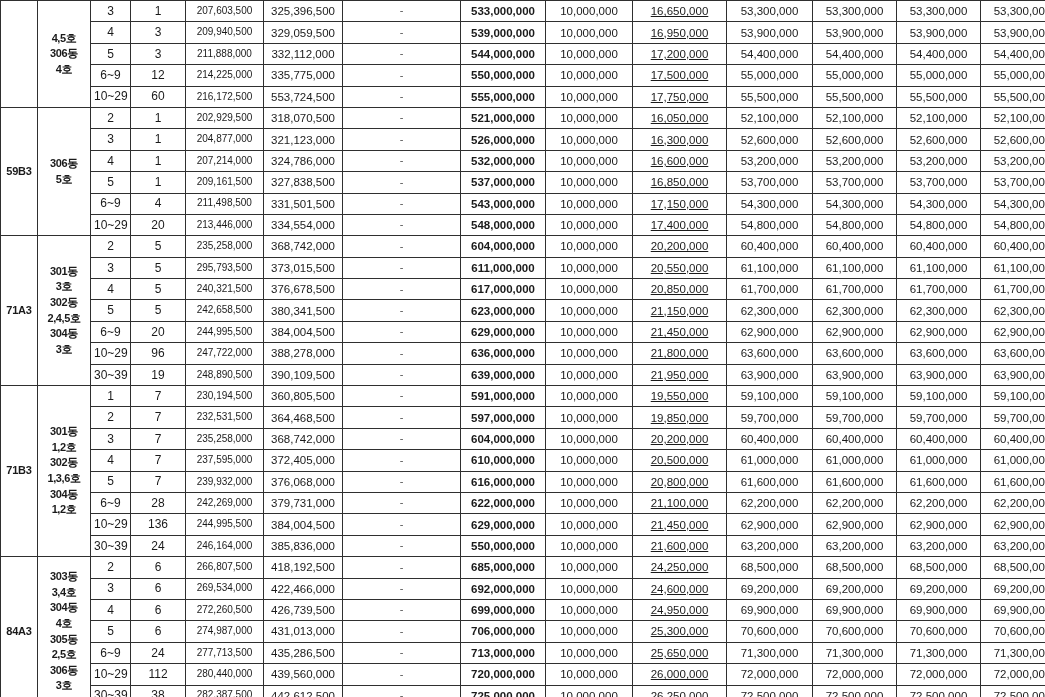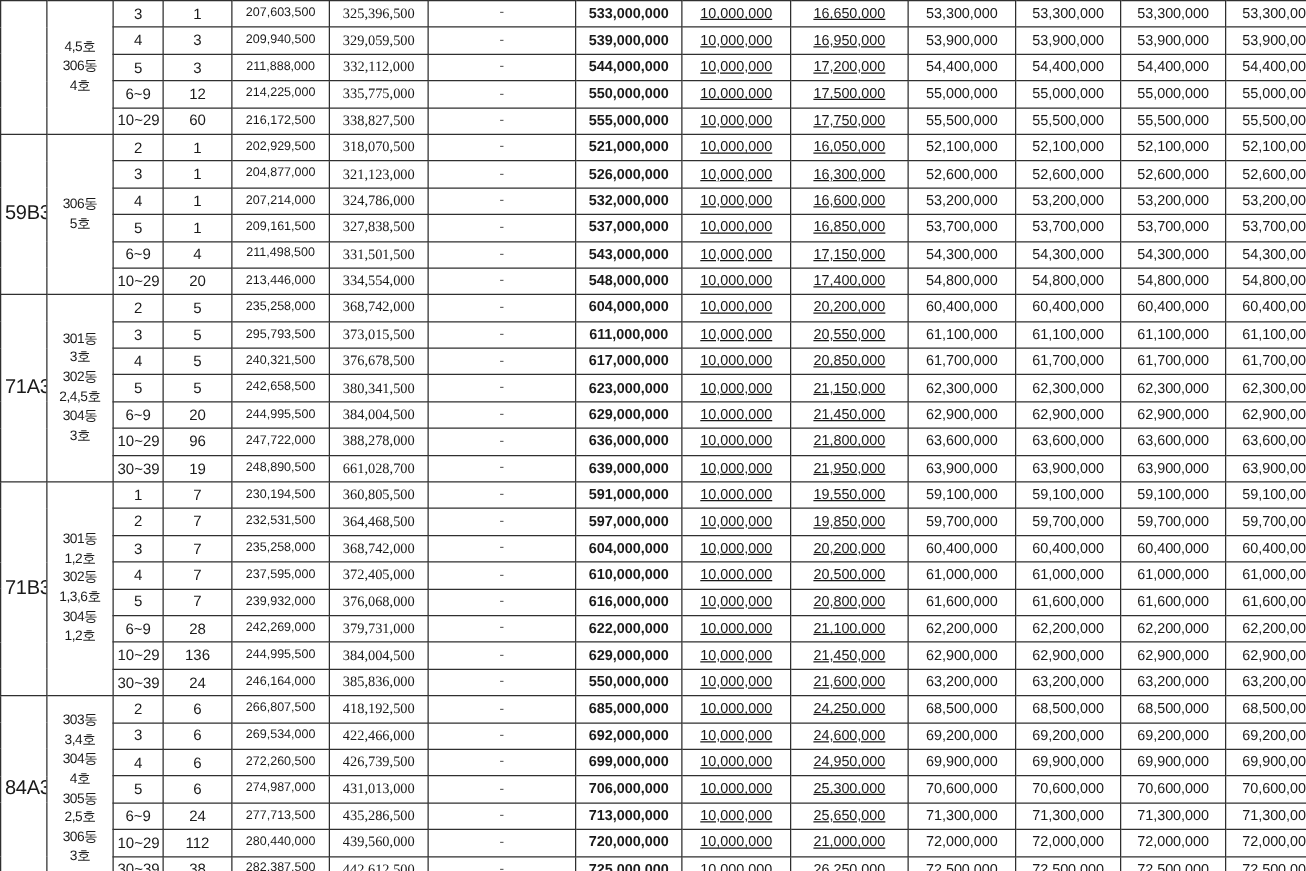--- a/index.html
+++ b/index.html
@@ -26,36 +26,36 @@
     border:1px solid #2f2f2f;
     height:20.4px;
     padding:0 3px;
     text-align:center;
     vertical-align:middle;
     white-space:nowrap;
     overflow:hidden;
     line-height:1.05;
     font-variant-numeric:tabular-nums;
   }
-  td.c-type{ width:37px; font-size:16px; letter-spacing:-0.2px;}
+  td.c-type{ width:37px; font-size:11px; letter-spacing:-0.2px;}
   td.c-dong{ width:53px; font-size:11px; line-height:1.45; letter-spacing:-0.4px;}
   td.c-floor{ width:40px; font-size:12px;}
   td.c-count{ width:55px; font-size:12px;}
   td.c-n1{ width:78px; font-size:10px;}
-  td.c-n2{ width:79px; font-size:11.5px;font-family:Liberation Serif, serif;}
+  td.c-n2{ width:79px; font-size:11.5px;}
   td.c-dash{ width:118px; color:#555; font-size:11px;}
   td.c-n3{ width:85px;font-weight:bold;}
-  td.c-n4{ width:87px;text-decoration:underline;}
+  td.c-n4{ width:87px;}
   td.c-n5{ width:94px;text-decoration:underline;}
   td.c-n6{ width:86px;}
   td.c-n7{ width:84px;}
   td.c-n8{ width:84px;}
   td.c-n9{ width:84px;}
 
-  td.span-cell{ vertical-align:middle; }
+  td.span-cell{ vertical-align:middle;font-weight:bold; }
   .dongwrap{ display:block; line-height:1.42; }
   
   tr.firstrow td{ border-top:1px solid #2f2f2f; }
 </style>
 </head>
 <body>
 
 <div id="sheet">
   <table class="grid">
     <colgroup>
@@ -134,21 +134,21 @@
           <td class="c-n5">17,500,000</td>
           <td class="c-n6">55,000,000</td>
           <td class="c-n7">55,000,000</td>
           <td class="c-n8">55,000,000</td>
           <td class="c-n9">55,000,000</td>
         </tr>
         <tr>
           <td class="c-floor">10~29</td>
           <td class="c-count">60</td>
           <td class="c-n1">216,172,500</td>
-          <td class="c-n2">338,827,500</td>
+          <td class="c-n2">553,724,500</td>
           <td class="c-dash">-</td>
           <td class="c-n3">555,000,000</td>
           <td class="c-n4">10,000,000</td>
           <td class="c-n5">17,750,000</td>
           <td class="c-n6">55,500,000</td>
           <td class="c-n7">55,500,000</td>
           <td class="c-n8">55,500,000</td>
           <td class="c-n9">55,500,000</td>
         </tr>
         <tr>
@@ -330,21 +330,21 @@
           <td class="c-n5">21,800,000</td>
           <td class="c-n6">63,600,000</td>
           <td class="c-n7">63,600,000</td>
           <td class="c-n8">63,600,000</td>
           <td class="c-n9">63,600,000</td>
         </tr>
         <tr>
           <td class="c-floor">30~39</td>
           <td class="c-count">19</td>
           <td class="c-n1">248,890,500</td>
-          <td class="c-n2">661,028,700</td>
+          <td class="c-n2">390,109,500</td>
           <td class="c-dash">-</td>
           <td class="c-n3">639,000,000</td>
           <td class="c-n4">10,000,000</td>
           <td class="c-n5">21,950,000</td>
           <td class="c-n6">63,900,000</td>
           <td class="c-n7">63,900,000</td>
           <td class="c-n8">63,900,000</td>
           <td class="c-n9">63,900,000</td>
         </tr>
         <tr>
@@ -550,21 +550,21 @@
           <td class="c-n9">71,300,000</td>
         </tr>
         <tr>
           <td class="c-floor">10~29</td>
           <td class="c-count">112</td>
           <td class="c-n1">280,440,000</td>
           <td class="c-n2">439,560,000</td>
           <td class="c-dash">-</td>
           <td class="c-n3">720,000,000</td>
           <td class="c-n4">10,000,000</td>
-          <td class="c-n5">21,000,000</td>
+          <td class="c-n5">26,000,000</td>
           <td class="c-n6">72,000,000</td>
           <td class="c-n7">72,000,000</td>
           <td class="c-n8">72,000,000</td>
           <td class="c-n9">72,000,000</td>
         </tr>
         <tr>
           <td class="c-floor">30~39</td>
           <td class="c-count">38</td>
           <td class="c-n1">282,387,500</td>
           <td class="c-n2">442,612,500</td>

